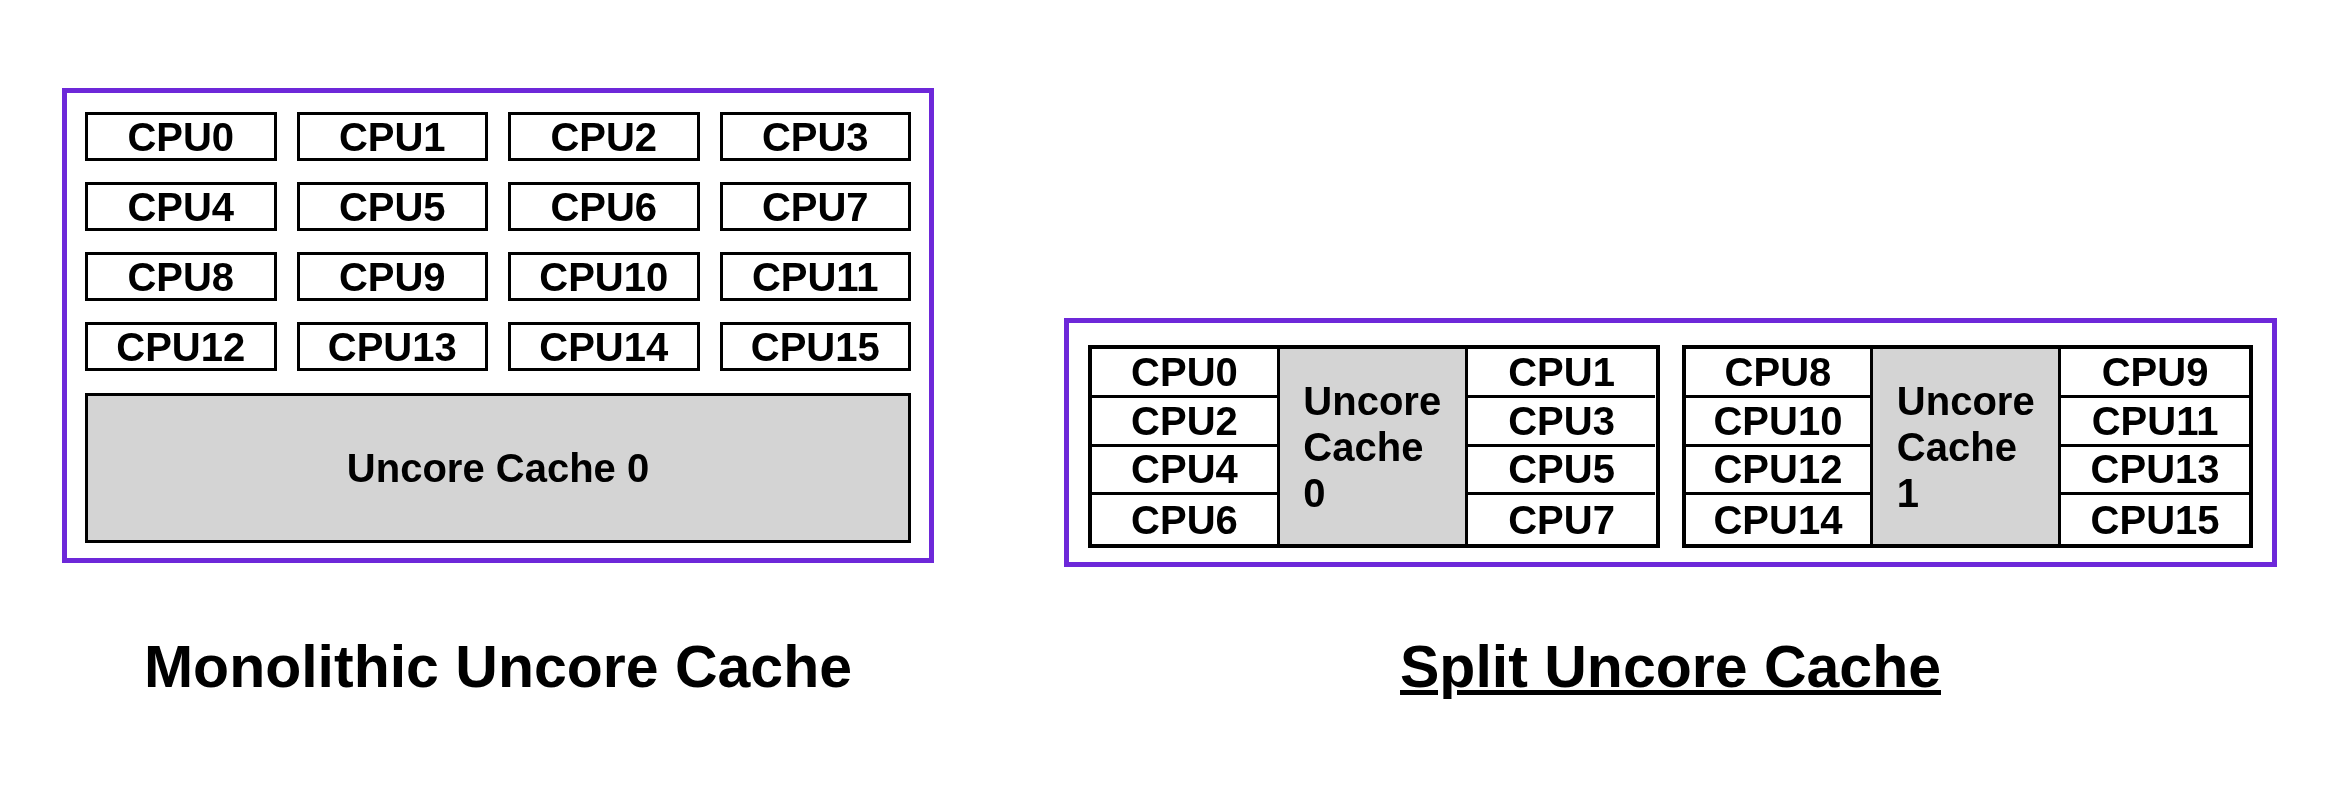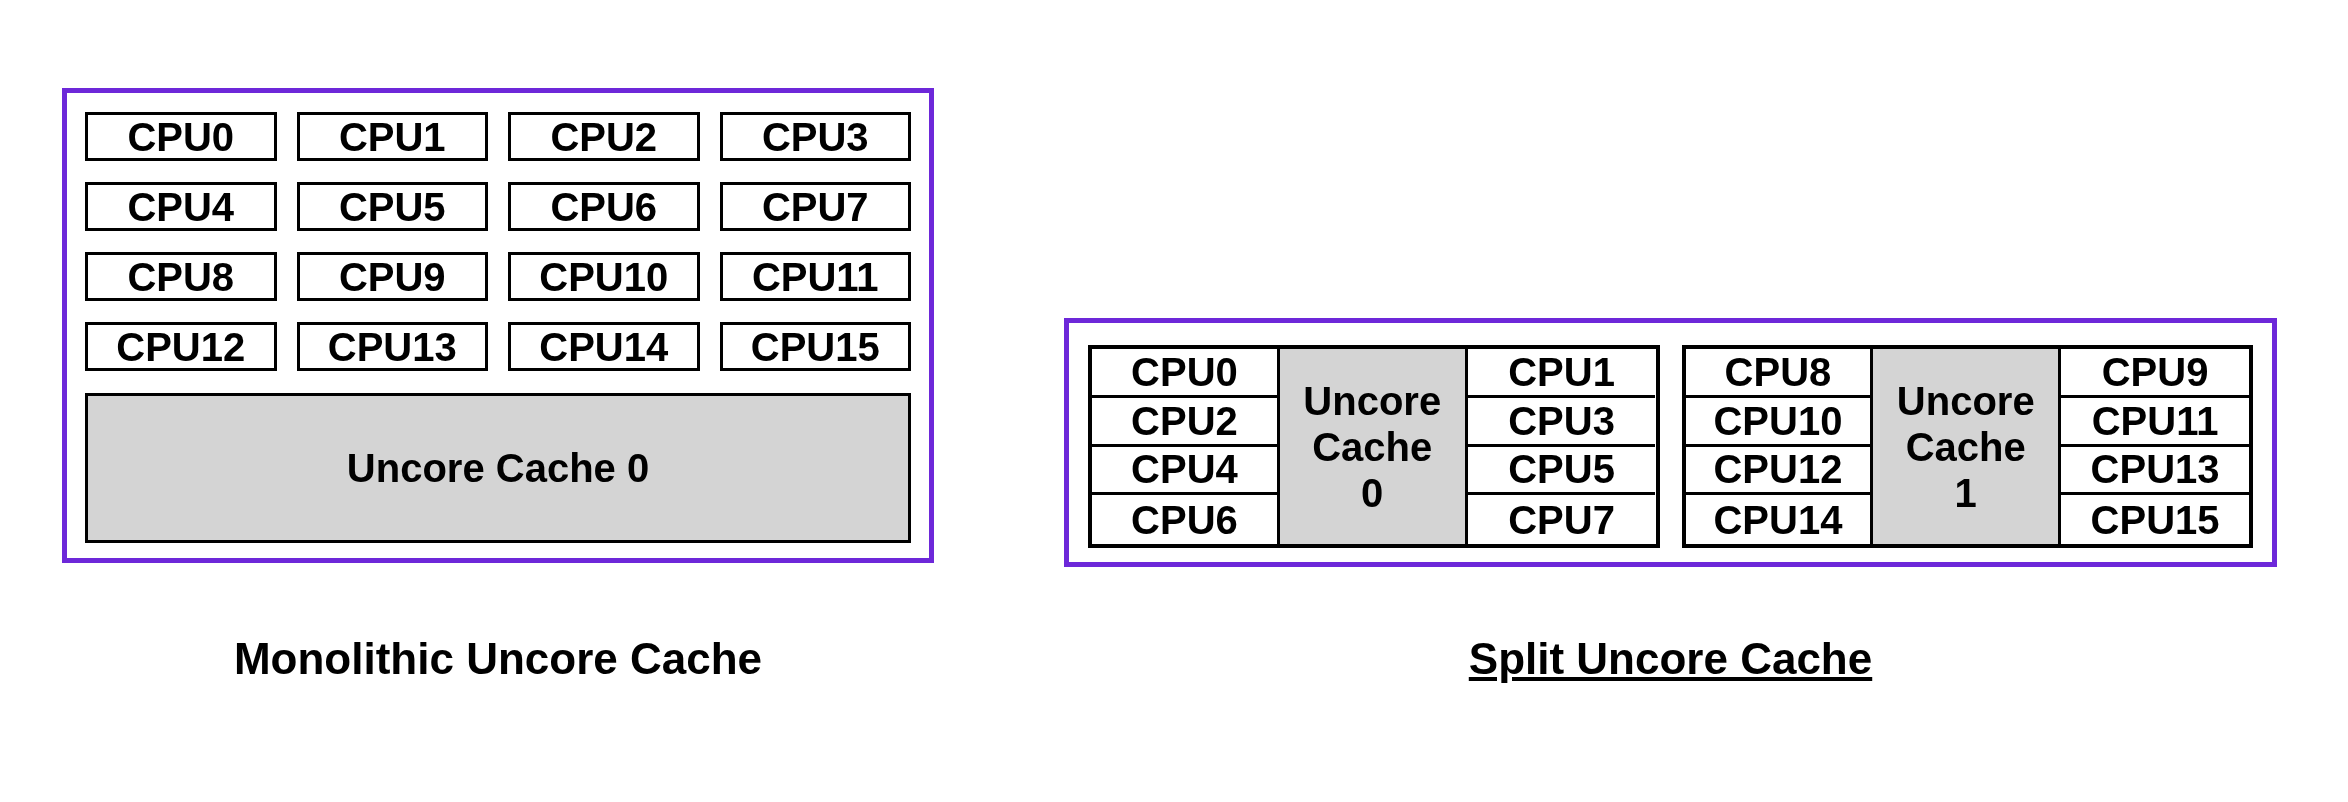--- a/index.html
+++ b/index.html
@@ -72,32 +72,32 @@
     font-size: 40px;
     line-height: 1;
     box-sizing: border-box;
   }
   .sc-left  { grid-column: 1; border-right: 3px solid #000; border-bottom: 3px solid #000; }
   .sc-right { grid-column: 3; border-bottom: 3px solid #000; }
   .sc-left.last, .sc-right.last { border-bottom: none; }
   .sc-cache {
     grid-column: 2; grid-row: 1 / span 4;
     border-right: 3px solid #000;
-    text-align: center;
+    text-align: left;
     white-space: pre-line;
     line-height: 1.15;
   }
   .r1 { grid-row: 1; } .r2 { grid-row: 2; } .r3 { grid-row: 3; } .r4 { grid-row: 4; }
   
   .caption {
     position: absolute;
     top: 634px;
     text-align: center;
     font-weight: bold;
-    font-size: 44px;
+    font-size: 59px;
     line-height: 1.15;
   }
   #cap-mono  { left: 62px;   width: 872px; }
   #cap-split { left: 1064px; width: 1213px; text-decoration: underline; }
 </style>
 </head>
 <body>
 
 <div class="fig" id="fig-mono">
   <div class="cpu-grid">

